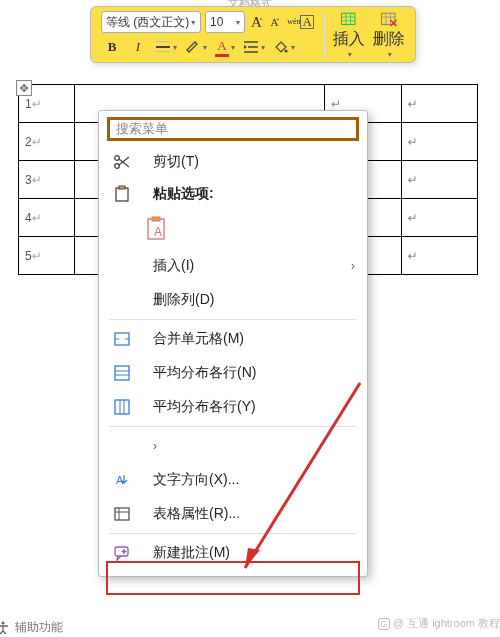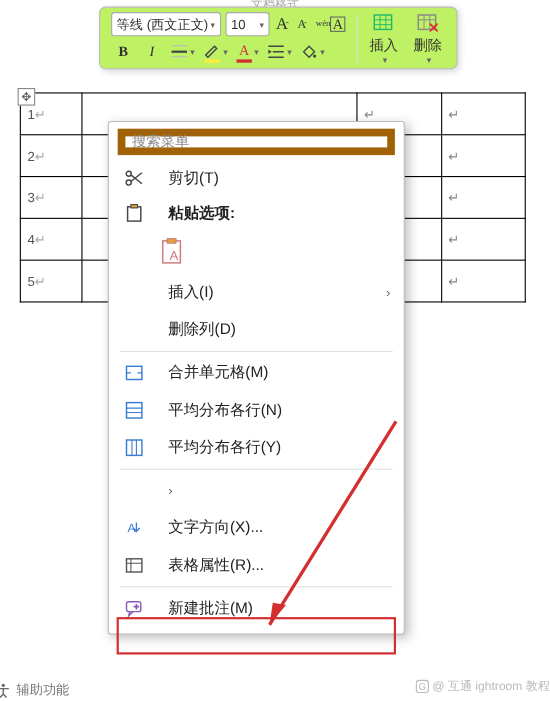--- a/index.html
+++ b/index.html
@@ -19,21 +19,21 @@
     top: -4px;
     left: 50%;
     transform: translateX(-50%);
     color: #aaa;
     font-size: 11px;
   }
   .ribbon {
     position: absolute;
     top: 6px;
     left: 90px;
-    background: #bef264;
+    background: #fde047;
     border: 1px solid #bbb;
     border-radius: 6px;
     box-shadow: 2px 2px 6px rgba(0,0,0,0.15);
     padding: 3px 6px 3px 6px;
     display: flex;
     align-items: center;
     gap: 0;
   }
   .ribbon .group {
     display: flex;
@@ -95,21 +95,21 @@
   .bigbtn {
     display: flex;
     flex-direction: column;
     align-items: center;
     justify-content: center;
     width: 40px;
     height: 48px;
     font-size: 12px;
     gap: 0;
   }
-  .bigbtn .lbl { font-size: 13px; }
+  .bigbtn .lbl { font-size: 16px; }
   .bigbtn .drop { font-size: 8px; color:#666; }
   svg.ico { width: 22px; height: 22px; }
   svg.ico-sm { width: 16px; height: 16px; }
   svg.ico-menu { width: 18px; height: 18px; flex: 0 0 18px; }
 
   
   .doc {
     position: absolute;
     top: 84px;
     left: 0;
@@ -154,21 +154,21 @@
     left: 98px;
     width: 270px;
     background: #fff;
     border: 1px solid #bbb;
     box-shadow: 3px 3px 10px rgba(0,0,0,0.25);
     border-radius: 3px;
     padding: 4px 0 6px 0;
   }
   .ctx .search {
     margin: 2px 8px 4px 8px;
-    border: 7px solid #a16207;
+    border: 3px solid #a16207;
     padding: 3px 6px;
     font-size: 13px;
     color: #888;
     height: 24px;
     display: flex;
     align-items: center;
   }
   .ctx .item {
     display: flex;
     align-items: center;

